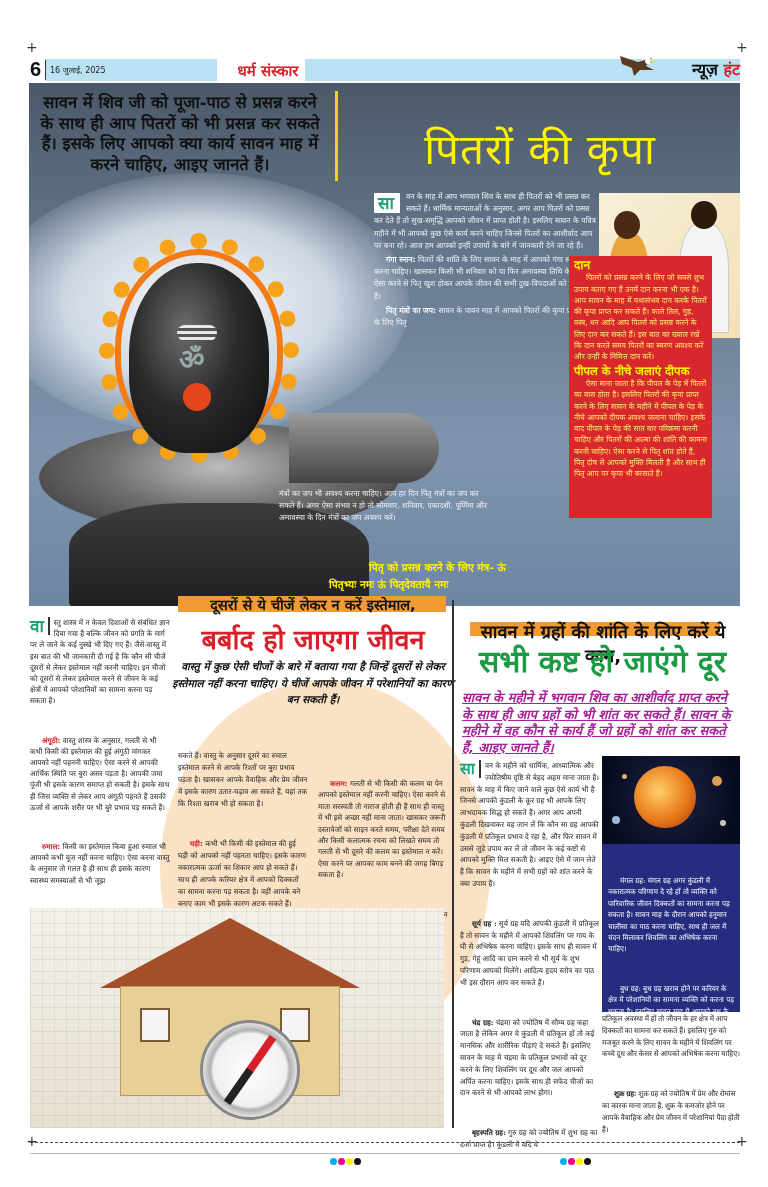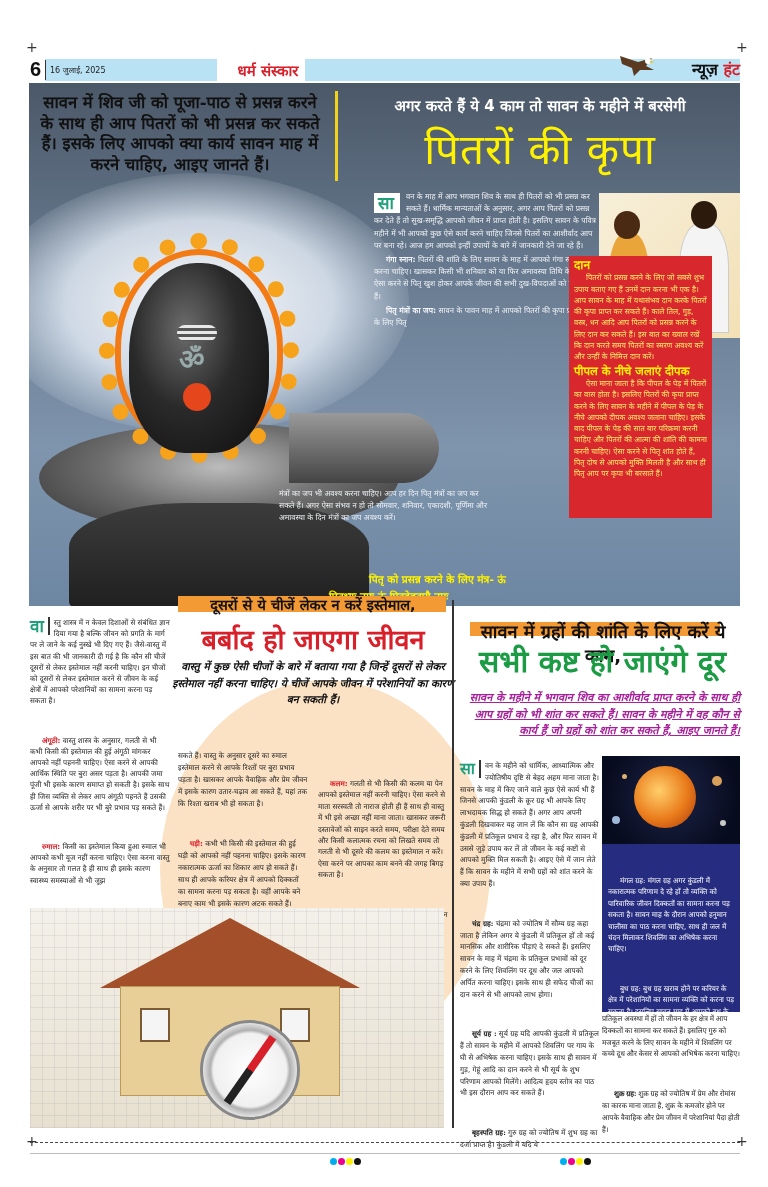--- a/index.html
+++ b/index.html
@@ -33,21 +33,21 @@
   .base { position: absolute; left: 10px; top: 340px; width: 360px; height: 110px; border-radius: 50%; background: radial-gradient(ellipse at 50% 40%, #bcbcbc 0%, #6f6f6f 45%, #2f2f2f 100%); }
   .base2 { position: absolute; left: 40px; top: 420px; width: 300px; height: 110px; border-radius: 40% 40% 10% 10%; background: linear-gradient(180deg, #3c3c3c 0%, #1e1e1e 100%); }
   .spout { position: absolute; left: 260px; top: 330px; width: 150px; height: 70px; border-radius: 0 60px 60px 0; background: linear-gradient(180deg, #9a9a9a 0%, #444 100%); }
 
   .body-text { font-family: "DejaVu Serif", serif; font-size: 7.6px; line-height: 12.2px; color: #f0f3f7; }
   .col-sa { position: absolute; left: 345px; top: 108px; width: 222px; }
   .dropcap { float: left; font-family: "DejaVu Sans", sans-serif; font-weight: bold; }
   .dc-sa-top { background: #ffffff; color: #1f9f7a; font-size: 17px; padding: 0 4px; margin: 2px 6px 0 0; line-height: 20px; border-right: 2px solid #fff; }
   .subhead { font-weight: bold; font-family: "DejaVu Sans", sans-serif; }
   .mantra-par { position: absolute; left: 250px; top: 405px; width: 210px; }
-  .mantra-line { position: absolute; left: 300px; top: 488px; width: 410px; font-size: 10.5px; color: #fff200; font-weight: bold; line-height: 17px; }
+  .mantra-line { position: absolute; left: 300px; top: 476px; width: 410px; font-size: 10.5px; color: #fff200; font-weight: bold; line-height: 17px; }
 
   .priest { position: absolute; left: 570px; top: 110px; width: 141px; height: 145px; background: linear-gradient(135deg, #f7efd9 0%, #f3e0b5 100%); overflow: hidden; }
   .priest .fig1 { position: absolute; left: 10px; top: 40px; width: 40px; height: 100px; border-radius: 40% 40% 0 0; background: #e9a53a; }
   .priest .fig2 { position: absolute; left: 80px; top: 30px; width: 50px; height: 110px; border-radius: 40% 40% 0 0; background: #f4f4f4; border: 1px solid #ccc; }
   .priest .head1 { position: absolute; left: 15px; top: 18px; width: 26px; height: 28px; border-radius: 50%; background: #4a2a12; }
   .priest .head2 { position: absolute; left: 92px; top: 8px; width: 26px; height: 28px; border-radius: 50%; background: #2c1a0c; }
   .priest .plate { position: absolute; left: 45px; top: 90px; width: 45px; height: 10px; border-radius: 50%; background: #c98b2b; }
 
   .red-box { position: absolute; left: 569px; top: 256px; width: 143px; height: 262px; background: #d8272d; padding: 4px 5px; color: #ffe96a; font-size: 7.5px; line-height: 11.3px; }
   .red-box h4 { font-size: 12px; color: #fff200; margin-bottom: 1px; }
@@ -72,21 +72,21 @@
   .house .walls { position: absolute; left: 90px; top: 78px; width: 220px; height: 110px; background: #e8cf97; border: 1px solid #b99a5a; }
   .house .win { position: absolute; background: #f5f5f5; border: 2px solid #7a5b33; }
   .house .compass { position: absolute; left: 170px; top: 112px; width: 100px; height: 100px; border-radius: 50%; background: radial-gradient(circle, #ffffff 0%, #f0f0f0 55%, #b0b0b0 60%, #e0e0e0 70%); border: 3px solid #888; }
   .house .needle { position: absolute; left: 216px; top: 122px; width: 8px; height: 80px; background: linear-gradient(180deg, #d8202a 0 50%, #222 50% 100%); transform: rotate(35deg); }
 
   
   .rule-v { position: absolute; left: 452px; top: 600px; width: 2px; height: 528px; background: #333; }
   .kicker3 { position: absolute; left: 470px; top: 622px; width: 250px; height: 14px; background: #f39a34; }
   .kicker3-text { position: absolute; left: 468px; top: 619px; width: 270px; font-size: 18px; font-weight: bold; color: #111; text-align: center; }
   .headline-green { position: absolute; left: 460px; top: 640px; width: 285px; font-size: 30px; font-weight: bold; color: #1c9b45; text-align: center; }
-  .deck-magenta { position: absolute; left: 462px; top: 690px; width: 278px; font-size: 11px; font-weight: bold; font-style: italic; color: #a8209a; text-align: right; line-height: 16.5px; text-decoration: underline; }
+  .deck-magenta { position: absolute; left: 462px; top: 690px; width: 278px; font-size: 13px; font-weight: bold; font-style: italic; color: #a8209a; text-align: left; line-height: 16.5px; text-decoration: underline; }
   .graha-col1 { position: absolute; left: 460px; top: 760px; width: 140px; font-family: "DejaVu Serif", serif; font-size: 7.2px; line-height: 11.8px; color: #222; }
   .dc-sa { color: #1f9f7a; font-size: 16px; line-height: 18px; padding-right: 4px; margin-right: 4px; border-right: 2px solid #333; }
   .space-img { position: absolute; left: 602px; top: 756px; width: 138px; height: 88px; background: radial-gradient(circle at 50% 45%, #1c2548 0%, #070b1e 80%); overflow: hidden; }
   .space-img .sun { position: absolute; left: 32px; top: 10px; width: 62px; height: 62px; border-radius: 50%; background: radial-gradient(circle at 40% 40%, #ffcf6b 0%, #e97a1a 55%, #a8370c 100%); }
   .space-img .p { position: absolute; border-radius: 50%; }
   .blue-box { position: absolute; left: 602px; top: 844px; width: 138px; height: 168px; background: #262d80; padding: 3px 6px; color: #ffffff; font-family: "DejaVu Serif", serif; font-size: 7.1px; line-height: 11.4px; }
   .graha-col2 { position: absolute; left: 602px; top: 1014px; width: 138px; font-family: Liberation Serif, serif; font-size: 7.2px; line-height: 11.8px; color: #222; }
   .bold { font-weight: bold; }
 
   .dash-line { position: absolute; left: 30px; top: 1142px; width: 710px; border-top: 1px dashed #444; }
@@ -115,21 +115,20 @@
     <circle cx="30" cy="9" r="3" fill="#fff"></circle>
     <path d="M32 9 L37 10 L32 11 Z" fill="#f2c300"></path>
   </svg>
   <div class="logo-text"><span style="color:#111">न्यूज़</span> <span>हंट</span></div>
 </div>
 
 <div class="feature">
   <div class="cloud"></div>
   <div class="intro-box">सावन में शिव जी को पूजा-पाठ से प्रसन्न करने के साथ ही आप पितरों को भी प्रसन्न कर सकते हैं। इसके लिए आपको क्या कार्य सावन माह में करने चाहिए, आइए जानते हैं।</div>
   <div class="yellow-rule"></div>
-  <div class="kicker">अगर करते हैं ये 4 काम तो सावन के महीने में बरसेगी</div>
   <div class="headline-yellow">पितरों की कृपा</div>
 
   <div class="base"></div>
   <div class="spout"></div>
   <div class="base2"></div>
   <div class="garland"></div>
   <div class="lingam"></div>
   <div class="tilak"></div>
   <div class="om">ॐ</div>
   <div class="bindi"></div>
@@ -169,21 +168,21 @@
   <span>स्तु शास्त्र में न केवल दिशाओं से संबंधित ज्ञान दिया गया है बल्कि जीवन को प्रगति के मार्ग पर ले जाने के कई नुस्खे भी दिए गए हैं। जैसे-वास्तु में इस बात की भी जानकारी दी गई है कि कौन सी चीजें दूसरों से लेकर इस्तेमाल नहीं करनी चाहिए। इन चीजों को दूसरों से लेकर इस्तेमाल करने से जीवन के कई क्षेत्रों में आपको परेशानियों का सामना करना पड़ सकता है।</span>
   <p class="indent"><span class="red-sub">अंगूठी:</span> <span>वास्तु शास्त्र के अनुसार, गलती से भी कभी किसी की इस्तेमाल की हुई अंगूठी मांगकर आपको नहीं पहननी चाहिए। ऐसा करने से आपकी आर्थिक स्थिति पर बुरा असर पड़ता है। आपकी जमा पूंजी भी इसके कारण समाप्त हो सकती है। इसके साथ ही जिस व्यक्ति से लेकर आप अंगूठी पहनते हैं उसकी ऊर्जा से आपके शरीर पर भी बुरे प्रभाव पड़ सकते हैं।</span></p>
   <p class="indent"><span class="red-sub">रुमाल:</span> <span>किसी का इस्तेमाल किया हुआ रुमाल भी आपको कभी यूज नहीं करना चाहिए। ऐसा करना वास्तु के अनुसार तो गलत है ही साथ ही इसके कारण स्वास्थ्य समस्याओं से भी जूझ</span></p>
 </div>
 <div class="kicker2"></div>
 <div class="kicker2-text">दूसरों से ये चीजें लेकर न करें इस्तेमाल,</div>
 <div class="headline-red">बर्बाद हो जाएगा जीवन</div>
 <div class="deck-italic">वास्तु में कुछ ऐसी चीजों के बारे में बताया गया है जिन्हें दूसरों से लेकर इस्तेमाल नहीं करना चाहिए। ये चीजें आपके जीवन में परेशानियों का कारण बन सकती हैं।</div>
 <div class="mid-col1">
   <p>सकते हैं। वास्तु के अनुसार दूसरे का रुमाल इस्तेमाल करने से आपके रिश्तों पर बुरा प्रभाव पड़ता है। खासकर आपके वैवाहिक और प्रेम जीवन में इसके कारण उतार-चढ़ाव आ सकते हैं, यहां तक कि रिश्ता खराब भी हो सकता है।</p>
-  <p class="indent"><span class="red-sub">घड़ी:</span> <span>कभी भी किसी की इस्तेमाल की हुई घड़ी को आपको नहीं पहनना चाहिए। इसके कारण नकारात्मक ऊर्जा का शिकार आप हो सकते हैं। साथ ही आपके करियर क्षेत्र में आपको दिक्कतों का सामना करना पड़ सकता है। वहीं आपके बने बनाए काम भी इसके कारण अटक सकते हैं।</span></p>
+  <p class="indent"><span class="red-sub">घड़ी:</span> <span>कभी भी किसी की इस्तेमाल की हुई घड़ी को आपको नहीं पहनता चाहिए। इसके कारण नकारात्मक ऊर्जा का शिकार आप हो सकते हैं। साथ ही आपके करियर क्षेत्र में आपको दिक्कतों का सामना करना पड़ सकता है। वहीं आपके बने बनाए काम भी इसके कारण अटक सकते हैं।</span></p>
 </div>
 <div class="mid-col2">
   <p class="indent"><span class="red-sub">कलम:</span> <span>गलती से भी किसी की कलम या पेन आपको इस्तेमाल नहीं करनी चाहिए। ऐसा करने से माता सरस्वती तो नाराज होती ही हैं साथ ही वास्तु में भी इसे अच्छा नहीं माना जाता। खासकर जरूरी दस्तावेजों को साइन करते समय, परीक्षा देते समय और किसी कलात्मक रचना को लिखते समय तो गलती से भी दूसरे की कलम का इस्तेमाल न करें। ऐसा करने पर आपका काम बनने की जगह बिगड़ सकता है।</span></p>
   <p class="indent">वास्तु की इन जरूरी बातों को अगर आप ध्यान में रखते हैं तो जीवन की कई परेशानियों से दूर रह सकते हैं।</p>
 </div>
 <div class="house">
   <div class="blueprint"></div>
   <div class="roof"></div>
   <div class="walls"></div>
   <div class="win" style="left:110px; top:100px; width:30px; height:34px;"></div>
@@ -193,22 +192,22 @@
 </div>
 
 <div class="rule-v"></div>
 <div class="kicker3"></div>
 <div class="kicker3-text">सावन में ग्रहों की शांति के लिए करें ये काम,</div>
 <div class="headline-green">सभी कष्ट हो जाएंगे दूर</div>
 <div class="deck-magenta">सावन के महीने में भगवान शिव का आशीर्वाद प्राप्त करने के साथ ही आप ग्रहों को भी शांत कर सकते हैं। सावन के महीने में वह कौन से कार्य हैं जो ग्रहों को शांत कर सकते हैं, आइए जानते हैं।</div>
 <div class="graha-col1">
   <span class="dropcap dc-sa">सा</span>
   <span>वन के महीने को धार्मिक, आध्यात्मिक और ज्योतिषीय दृष्टि से बेहद अहम माना जाता है। सावन के माह में किए जाने वाले कुछ ऐसे कार्य भी हैं जिनसे आपकी कुंडली के क्रूर ग्रह भी आपके लिए लाभदायक सिद्ध हो सकते हैं। अगर आप अपनी कुंडली दिखवाकर यह जान लें कि कौन सा ग्रह आपकी कुंडली में प्रतिकूल प्रभाव दे रहा है, और फिर सावन में उससे जुड़े उपाय कर लें तो जीवन के कई कष्टों से आपको मुक्ति मिल सकती है। आइए ऐसे में जान लेते हैं कि सावन के महीने में सभी ग्रहों को शांत करने के क्या उपाय हैं।</span>
+  <p class="indent"><span class="bold">सूर्य ग्रह :</span> <span>सूर्य ग्रह यदि आपकी कुंडली में प्रतिकूल हैं तो सावन के महीने में आपको शिवलिंग पर गाय के घी से अभिषेक करना चाहिए। इसके साथ ही सावन में गुड़, गेहूं आदि का दान करने से भी सूर्य के शुभ परिणाम आपको मिलेंगे। आदित्य हृदय स्तोत्र का पाठ भी इस दौरान आप कर सकते हैं।</span></p>
   <p class="indent"><span class="bold">चंद्र ग्रह:</span> <span>चंद्रमा को ज्योतिष में सौम्य ग्रह कहा जाता है लेकिन अगर ये कुंडली में प्रतिकूल हों तो कई मानसिक और शारीरिक पीड़ाएं दे सकते हैं। इसलिए सावन के माह में चंद्रमा के प्रतिकूल प्रभावों को दूर करने के लिए शिवलिंग पर दूध और जल आपको अर्पित करना चाहिए। इसके साथ ही सफेद चीजों का दान करने से भी आपको लाभ होगा।</span></p>
-  <p class="indent"><span class="bold">सूर्य ग्रह :</span> <span>सूर्य ग्रह यदि आपकी कुंडली में प्रतिकूल हैं तो सावन के महीने में आपको शिवलिंग पर गाय के घी से अभिषेक करना चाहिए। इसके साथ ही सावन में गुड़, गेहूं आदि का दान करने से भी सूर्य के शुभ परिणाम आपको मिलेंगे। आदित्य हृदय स्तोत्र का पाठ भी इस दौरान आप कर सकते हैं।</span></p>
   <p class="indent"><span class="bold">बृहस्पति ग्रह:</span> <span>गुरु ग्रह को ज्योतिष में शुभ ग्रह का दर्जा प्राप्त है। कुंडली में यदि ये</span></p>
 </div>
 <div class="space-img">
   <div class="sun"></div>
   <div class="p" style="left:10px; top:60px; width:8px; height:8px; background:#9fb7d8;"></div>
   <div class="p" style="left:110px; top:20px; width:10px; height:10px; background:#d9a05a;"></div>
   <div class="p" style="left:118px; top:64px; width:6px; height:6px; background:#c8c8c8;"></div>
   <div class="p" style="left:20px; top:18px; width:5px; height:5px; background:#e0b070;"></div>
 </div>
 <div class="blue-box">

